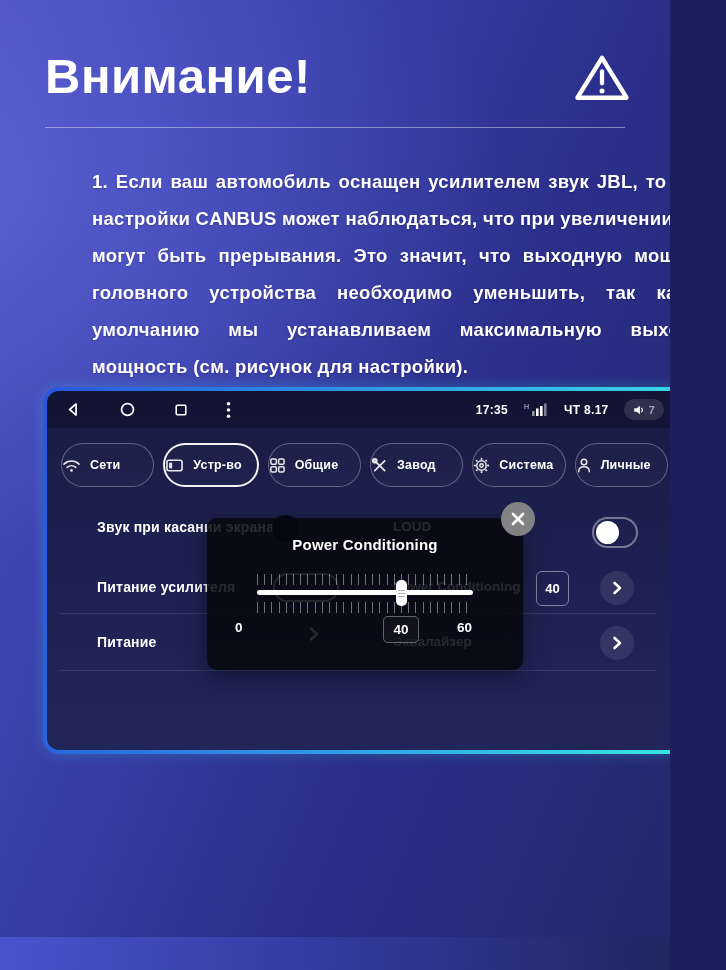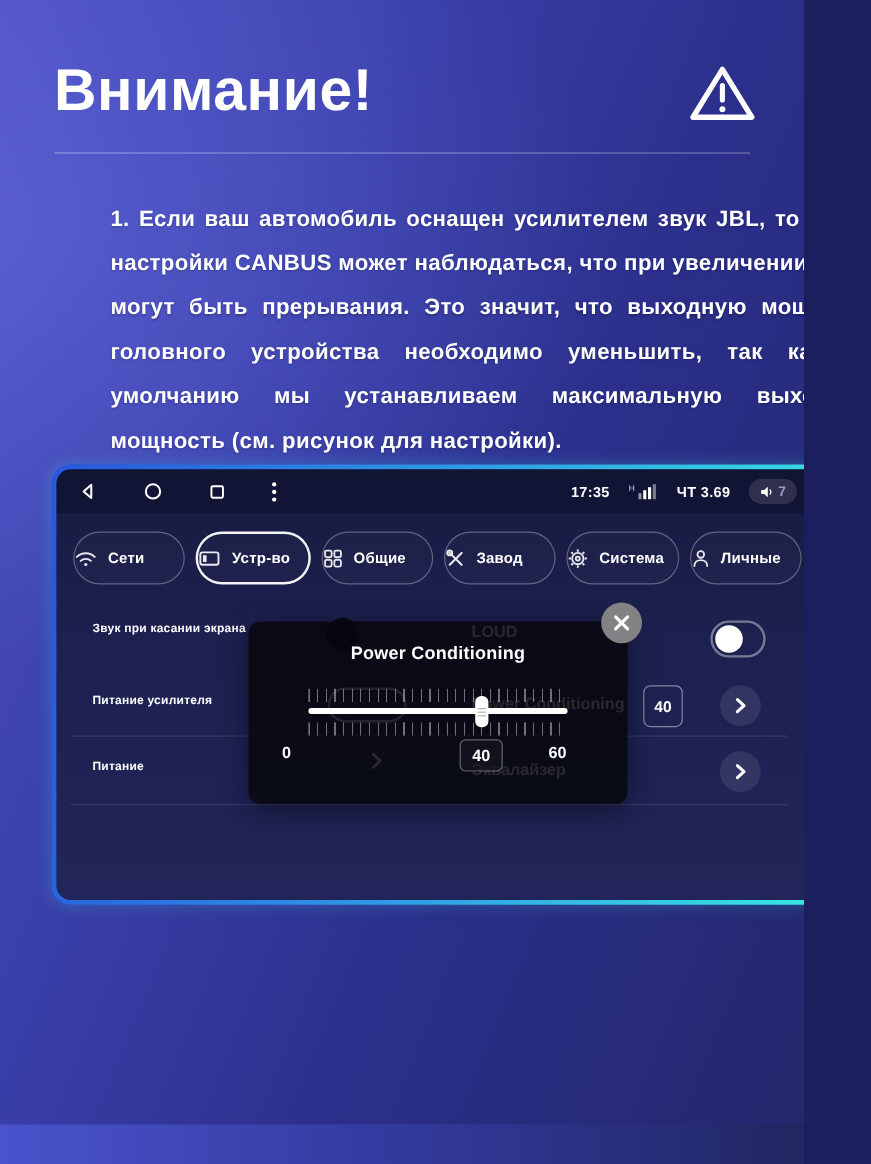--- a/index.html
+++ b/index.html
@@ -39,21 +39,21 @@
     border-radius:11px; background:rgba(255,255,255,0.12); }
   .vol-num { font-size:11.5px; font-weight:bold; color:#98a0c6; }
   
   .tabs { position:absolute; left:14px; right:14px; top:52px; height:44px; display:flex; gap:9px; }
   .tab { flex:1 1 0; display:flex; align-items:center; gap:9px;
     border:1px solid rgba(255,255,255,0.30); border-radius:22px; font-size:12.5px;
     font-weight:bold; letter-spacing:0.2px; color:#fff; background:rgba(255,255,255,0.02); cursor:pointer; }
   .tab.selected { border:2px solid rgba(255,255,255,0.95); }
   .ticon { display:flex; align-items:center; opacity:0.9; }
   
-  .row-label { position:absolute; left:30px; font-size:10px; font-weight:bold; letter-spacing:0.2px; white-space:nowrap; }
+  .row-label { position:absolute; left:50px; font-size:14px; font-weight:bold; letter-spacing:0.2px; white-space:nowrap; }
   .mid-label { position:absolute; left:346px; font-size:13.5px; font-weight:bold; color:rgba(255,255,255,0.92); white-space:nowrap;text-align:center; }
   .divider { position:absolute; left:12px; right:26px; height:0; border-top:1px solid rgba(255,255,255,0.10); }
   .toggle { position:absolute; left:545px; top:126px; width:46px; height:31px; border-radius:16px;
     border:2px solid rgba(255,255,255,0.40); cursor:pointer; }
   .toggle-knob { position:absolute; left:2px; top:2px; width:23px; height:23px; border-radius:50%; background:#fff; }
   .value-box { position:absolute; left:489px; top:180px; width:33px; height:35px; border-radius:6px;
     border:1px solid rgba(255,255,255,0.45); display:flex; align-items:center; justify-content:center;
     font-size:13px; font-weight:bold; }
   .chev-btn { position:absolute; left:553px; width:34px; height:34px; border-radius:50%;
     background:rgba(255,255,255,0.09); display:flex; align-items:center; justify-content:center; cursor:pointer; }
@@ -137,21 +137,21 @@
           <span class="status-text">17:35</span>
           <span>
             <svg width="26" height="15" viewBox="0 0 26 15">
               <text x="1" y="7" font-size="7" fill="#cfd3ea" font-family="Liberation Sans, sans-serif">H</text>
               <rect x="9" y="9" width="2.6" height="5" fill="#ffffff" opacity="0.55"></rect>
               <rect x="13" y="6.5" width="2.6" height="7.5" fill="#ffffff"></rect>
               <rect x="17" y="4" width="2.6" height="10" fill="#ffffff"></rect>
               <rect x="21" y="1.5" width="2.6" height="12.5" fill="#ffffff" opacity="0.45"></rect>
             </svg>
           </span>
-          <span class="status-text">ЧТ 3.69</span>
+          <span class="status-text">ЧТ 8.17</span>
           <span class="vol-pill">
             <span>
               <svg width="12" height="12" viewBox="0 0 14 14" fill="#fff">
                   <path d="M1.5 5 H4.5 L8 2 V12 L4.5 9 H1.5 Z"></path>
                   <path d="M9.8 4.6 A3.4 3.4 0 0 1 9.8 9.4" stroke="#fff" stroke-width="1.2" fill="none"></path>
                 </svg>
             </span>
             <span class="vol-num">7</span>
           </span>
         </div>

